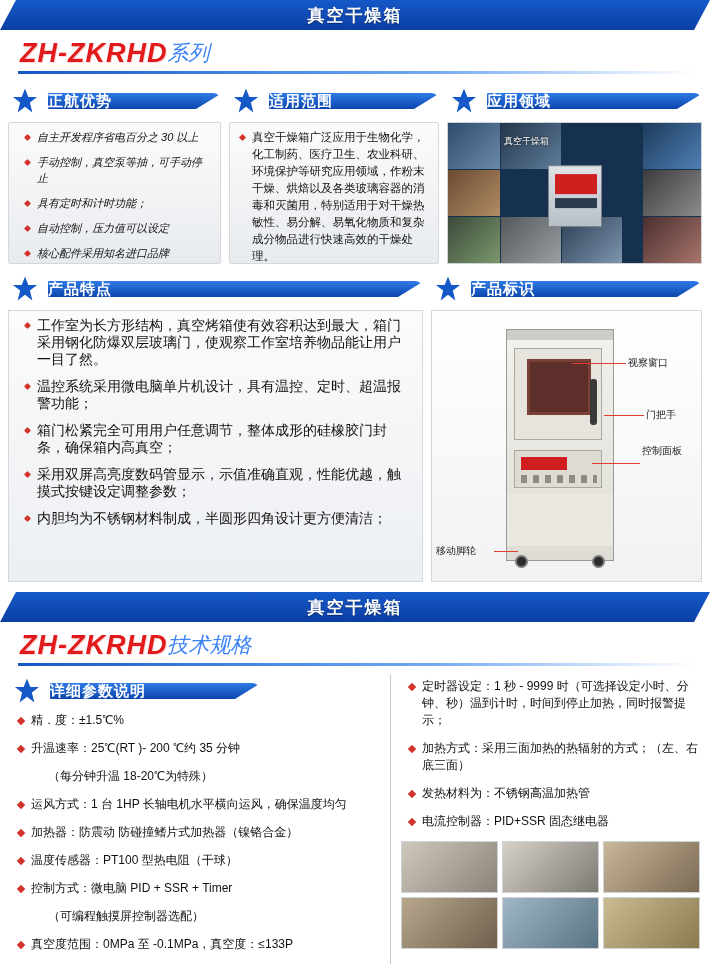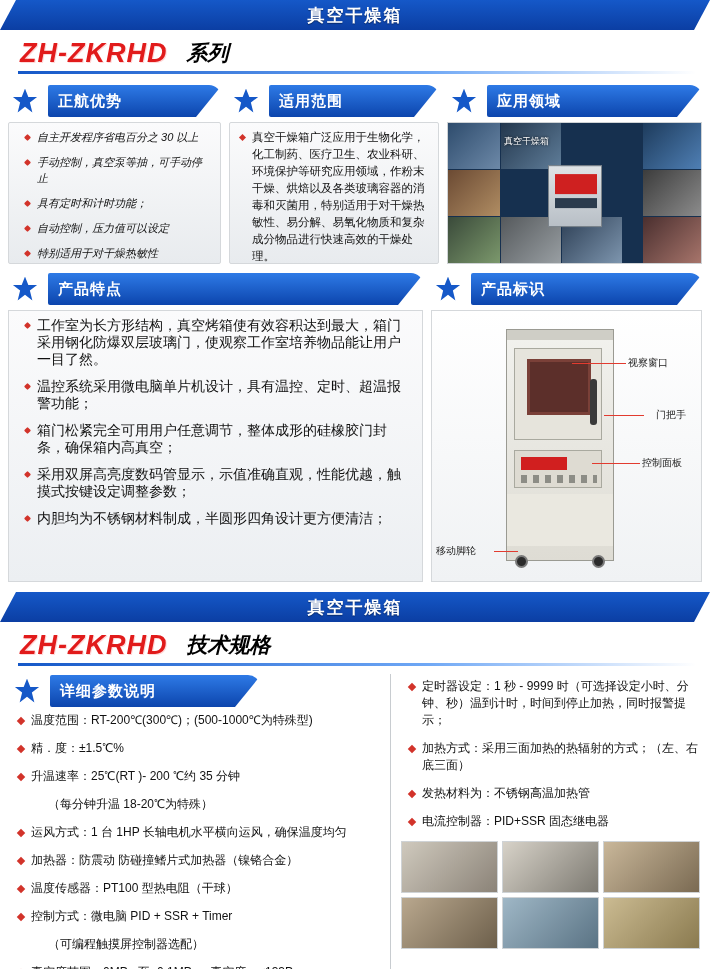--- a/index.html
+++ b/index.html
@@ -34,46 +34,45 @@
   
   .titlebar{
     display:flex; align-items:center; gap:6px;
     position:relative;
   }
   .star{
     width:34px; height:34px; position:relative; flex:0 0 34px;
   }
   .star svg{ display:block; }
   .tline{
-    flex:1; height:32px; position:relative;
+    flex:1; height:16px; position:relative;
     background:linear-gradient(#2e7ae6,#0c45ad);
     border-radius:2px 12px 12px 2px;
     display:flex; align-items:center;
-    padding-left:10px;
     color:#ffffff; font-weight:bold; font-size:15px; letter-spacing:1px;
   }
   .tline::after{
     content:""; position:absolute; right:-1px; top:0; bottom:0; width:26px;
     background:#ffffff;
     clip-path:polygon(100% 0,100% 100%,0 100%);
   }
 
   
   .headline{
-    display:flex; align-items:flex-end; gap:19px;
+    display:flex; align-items:flex-end; gap:0;
     padding:8px 16px 2px 20px;
     position:relative;
   }
   .headline .red{
     color:#e11b1b; font-size:27px; font-weight:bold; font-style:italic;
     text-shadow:1px 1px 0 #ffd9d9;
     letter-spacing:1px;
   }
   .headline .blk{
-    color:#000000; font-size:21px; font-weight:bold; font-style:italic;
+    color:#3b82f6; font-size:21px; font-weight:normal; font-style:italic;
     padding-bottom:2px;
   }
   .headrule{
     height:3px; background:linear-gradient(90deg,#1558c8,#6ea7f5 60%,#ffffff);
     margin:0 14px 4px 18px;
   }
   ul.bullets{ margin:0; padding:6px 8px 6px 16px; list-style:none; }
   ul.bullets li{
     position:relative; padding-left:12px; margin:0 0 8px 0;
     font-size:11.5px; line-height:16px; color:#111;
@@ -222,21 +221,21 @@
           </svg>
         </div>
         <div class="tline">正航优势</div>
       </div>
       <div class="advbox">
         <ul class="bullets">
           <li>自主开发程序省电百分之 30 以上</li>
           <li>手动控制，真空泵等抽，可手动停止</li>
           <li>具有定时和计时功能；</li>
           <li>自动控制，压力值可以设定</li>
-          <li>特别适用于对干燥热敏性</li>
+          <li>核心配件采用知名进口品牌</li>
         </ul>
       </div>
     </div>
 
     <div class="col-scope">
       <div class="titlebar">
         <div class="star">
           <svg width="34" height="34" viewBox="0 0 34 34">
             <polygon points="17,2 21,12 32,12 23,19 26,31 17,24 8,31 11,19 2,12 13,12" fill="#1558c8" stroke="#ffffff" stroke-width="2"></polygon>
           </svg>
@@ -321,24 +320,24 @@
           </div>
           <div class="body2"></div>
           <div class="wheel" style="left:8px;"></div>
           <div class="wheel" style="right:8px;"></div>
         </div>
 
         <div class="lead" style="left:140px;top:52px;width:54px;"></div>
         <div class="lbl" style="left:196px;top:45px;">视察窗口</div>
 
         <div class="lead" style="left:172px;top:104px;width:40px;"></div>
-        <div class="lbl" style="left:224px;top:97px;">门把手</div>
+        <div class="lbl" style="left:214px;top:97px;">门把手</div>
 
         <div class="lead" style="left:160px;top:152px;width:48px;"></div>
-        <div class="lbl" style="left:210px;top:145px;">控制面板</div>
+        <div class="lbl" style="left:210px;top:133px;">控制面板</div>
 
         <div class="lead" style="left:62px;top:240px;width:24px;"></div>
         <div class="lbl" style="left:4px;top:233px;">移动脚轮</div>
       </div>
     </div>
   </div>
 
   <div class="banner" style="margin-top:10px;">
     <span class="btxt">真空干燥箱</span>
   </div>
@@ -353,21 +352,20 @@
     <div class="spec-left">
       <div class="titlebar">
         <div class="star">
           <svg width="34" height="34" viewBox="0 0 34 34">
             <polygon points="17,2 21,12 32,12 23,19 26,31 17,24 8,31 11,19 2,12 13,12" fill="#1558c8" stroke="#ffffff" stroke-width="2"></polygon>
           </svg>
         </div>
         <div class="tline" style="max-width:210px;">详细参数说明</div>
       </div>
       <ul class="specs">
-        <li>温度范围：RT-200℃(300℃)；(500-1000℃为特殊型)</li>
         <li>精．度：±1.5℃%</li>
         <li>升温速率：25℃(RT )- 200 ℃约 35 分钟</li>
         <li class="sub">（每分钟升温 18-20℃为特殊）</li>
         <li>运风方式：1 台 1HP 长轴电机水平横向运风，确保温度均匀</li>
         <li>加热器：防震动 防碰撞鳍片式加热器（镍铬合金）</li>
         <li>温度传感器：PT100 型热电阻（干球）</li>
         <li>控制方式：微电脑 PID + SSR + Timer</li>
         <li class="sub">（可编程触摸屏控制器选配）</li>
         <li>真空度范围：0MPa 至 -0.1MPa，真空度：≤133P</li>
 

